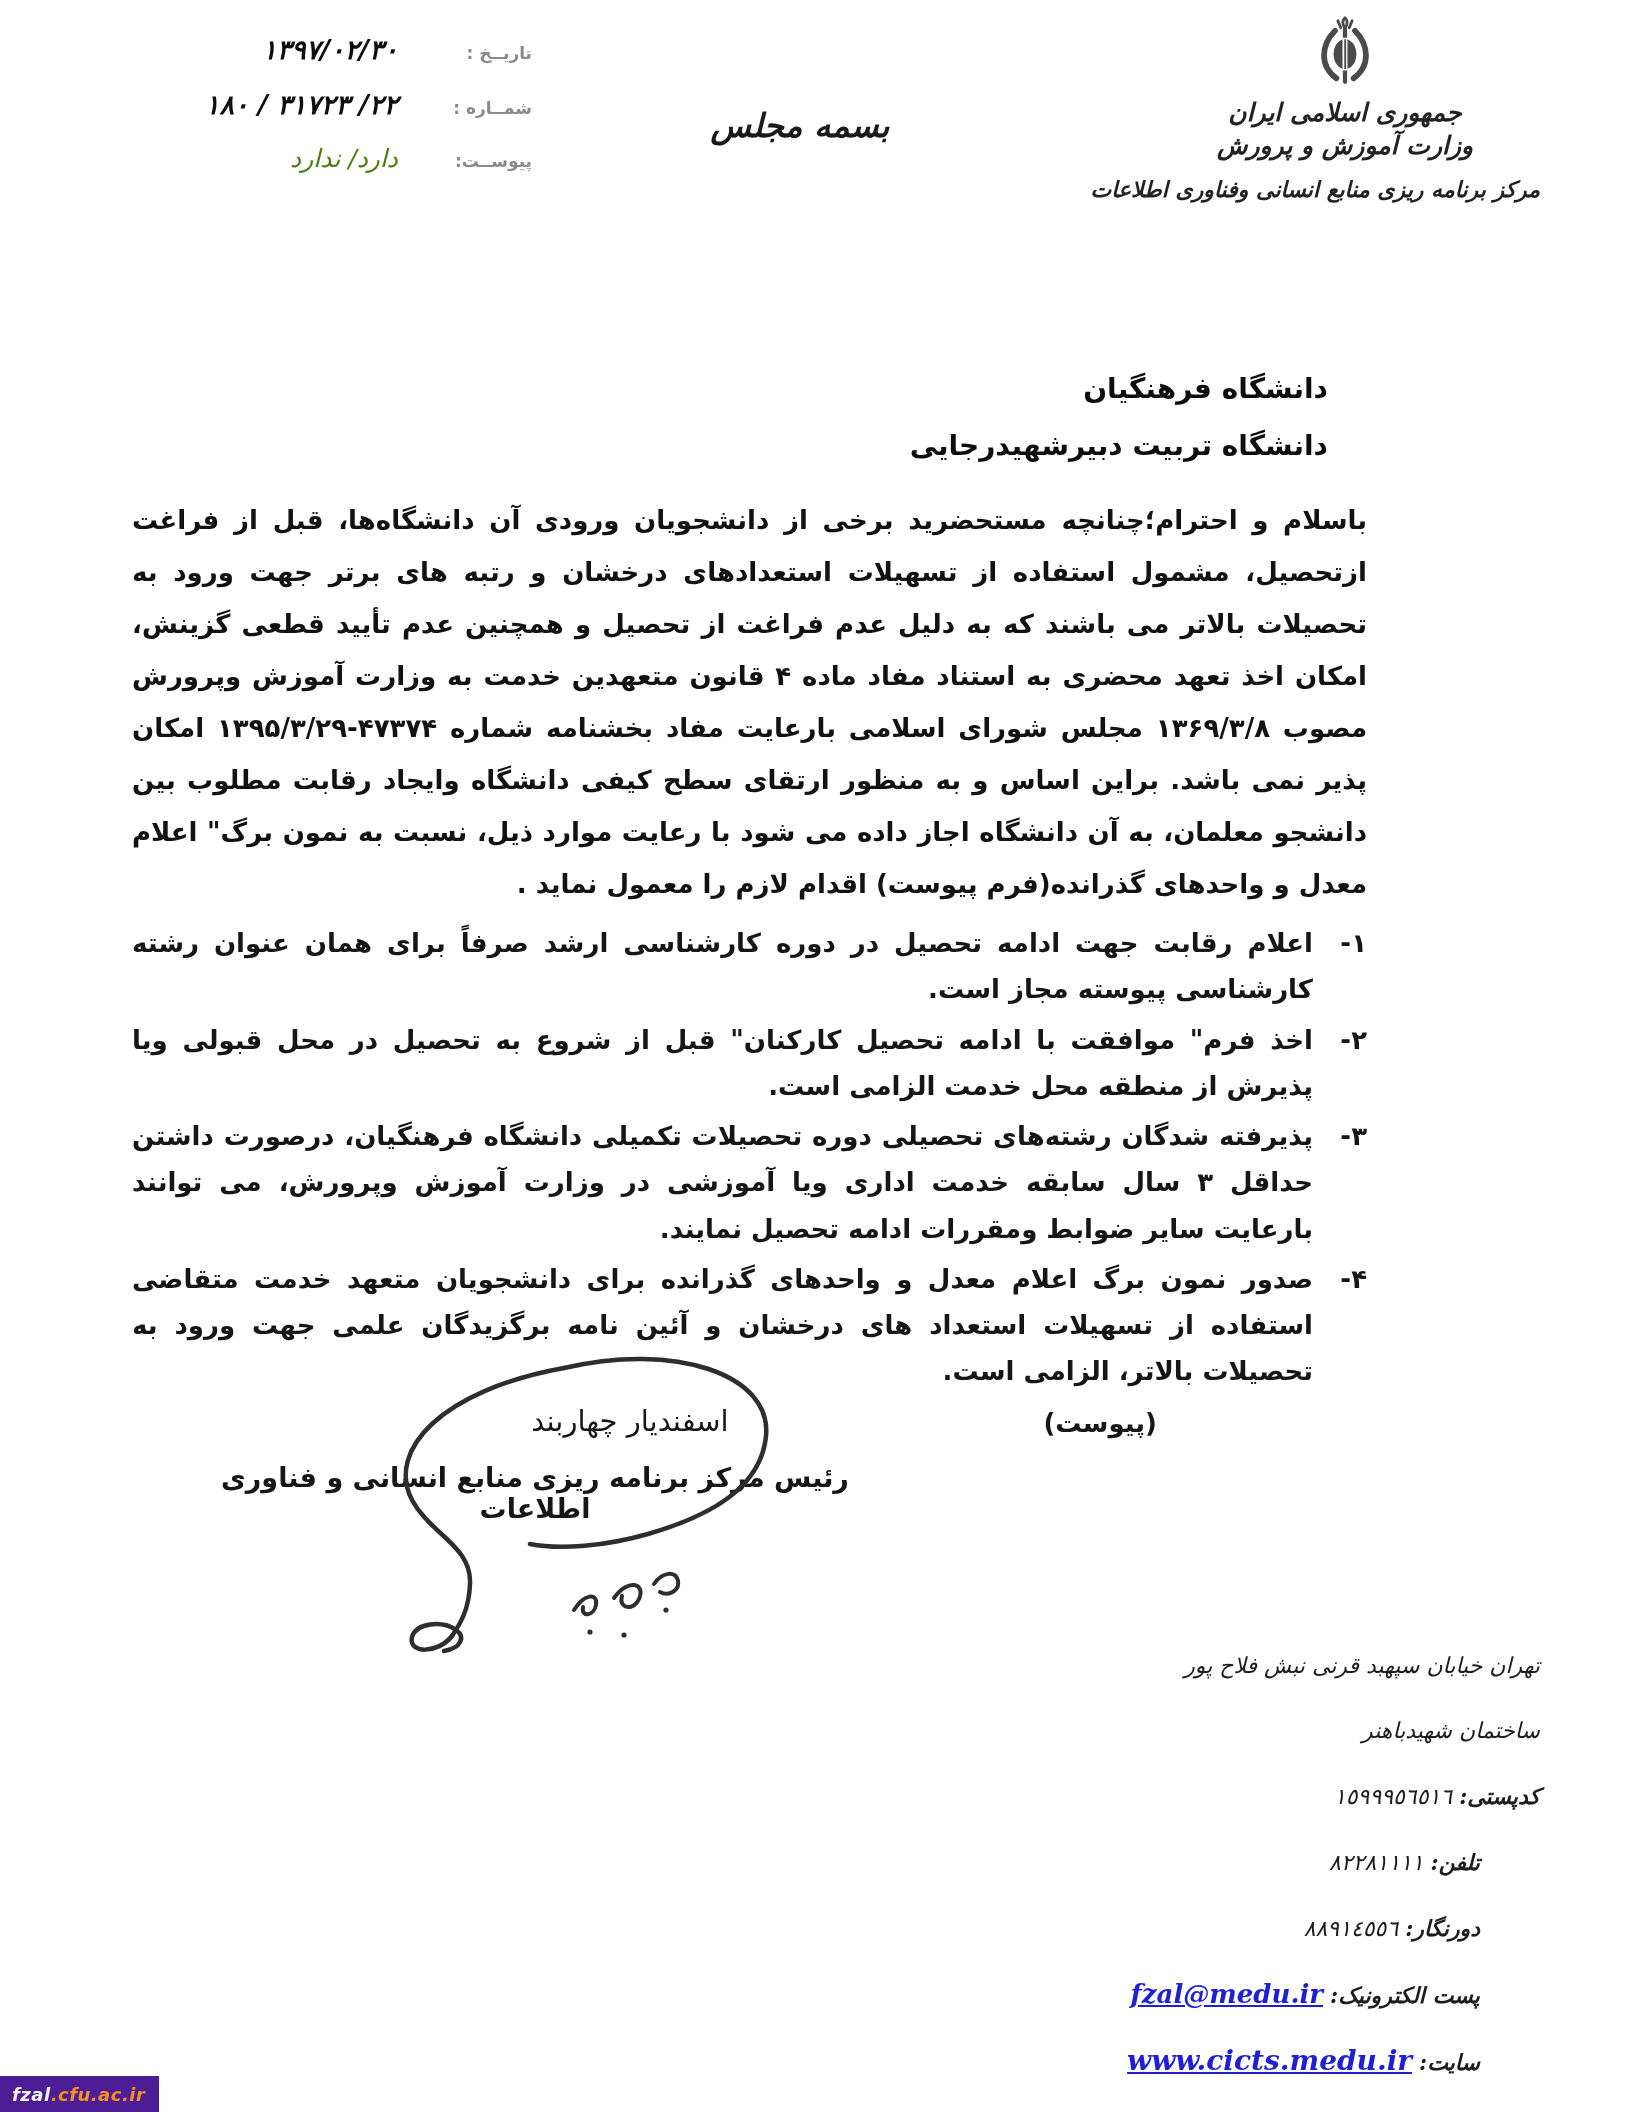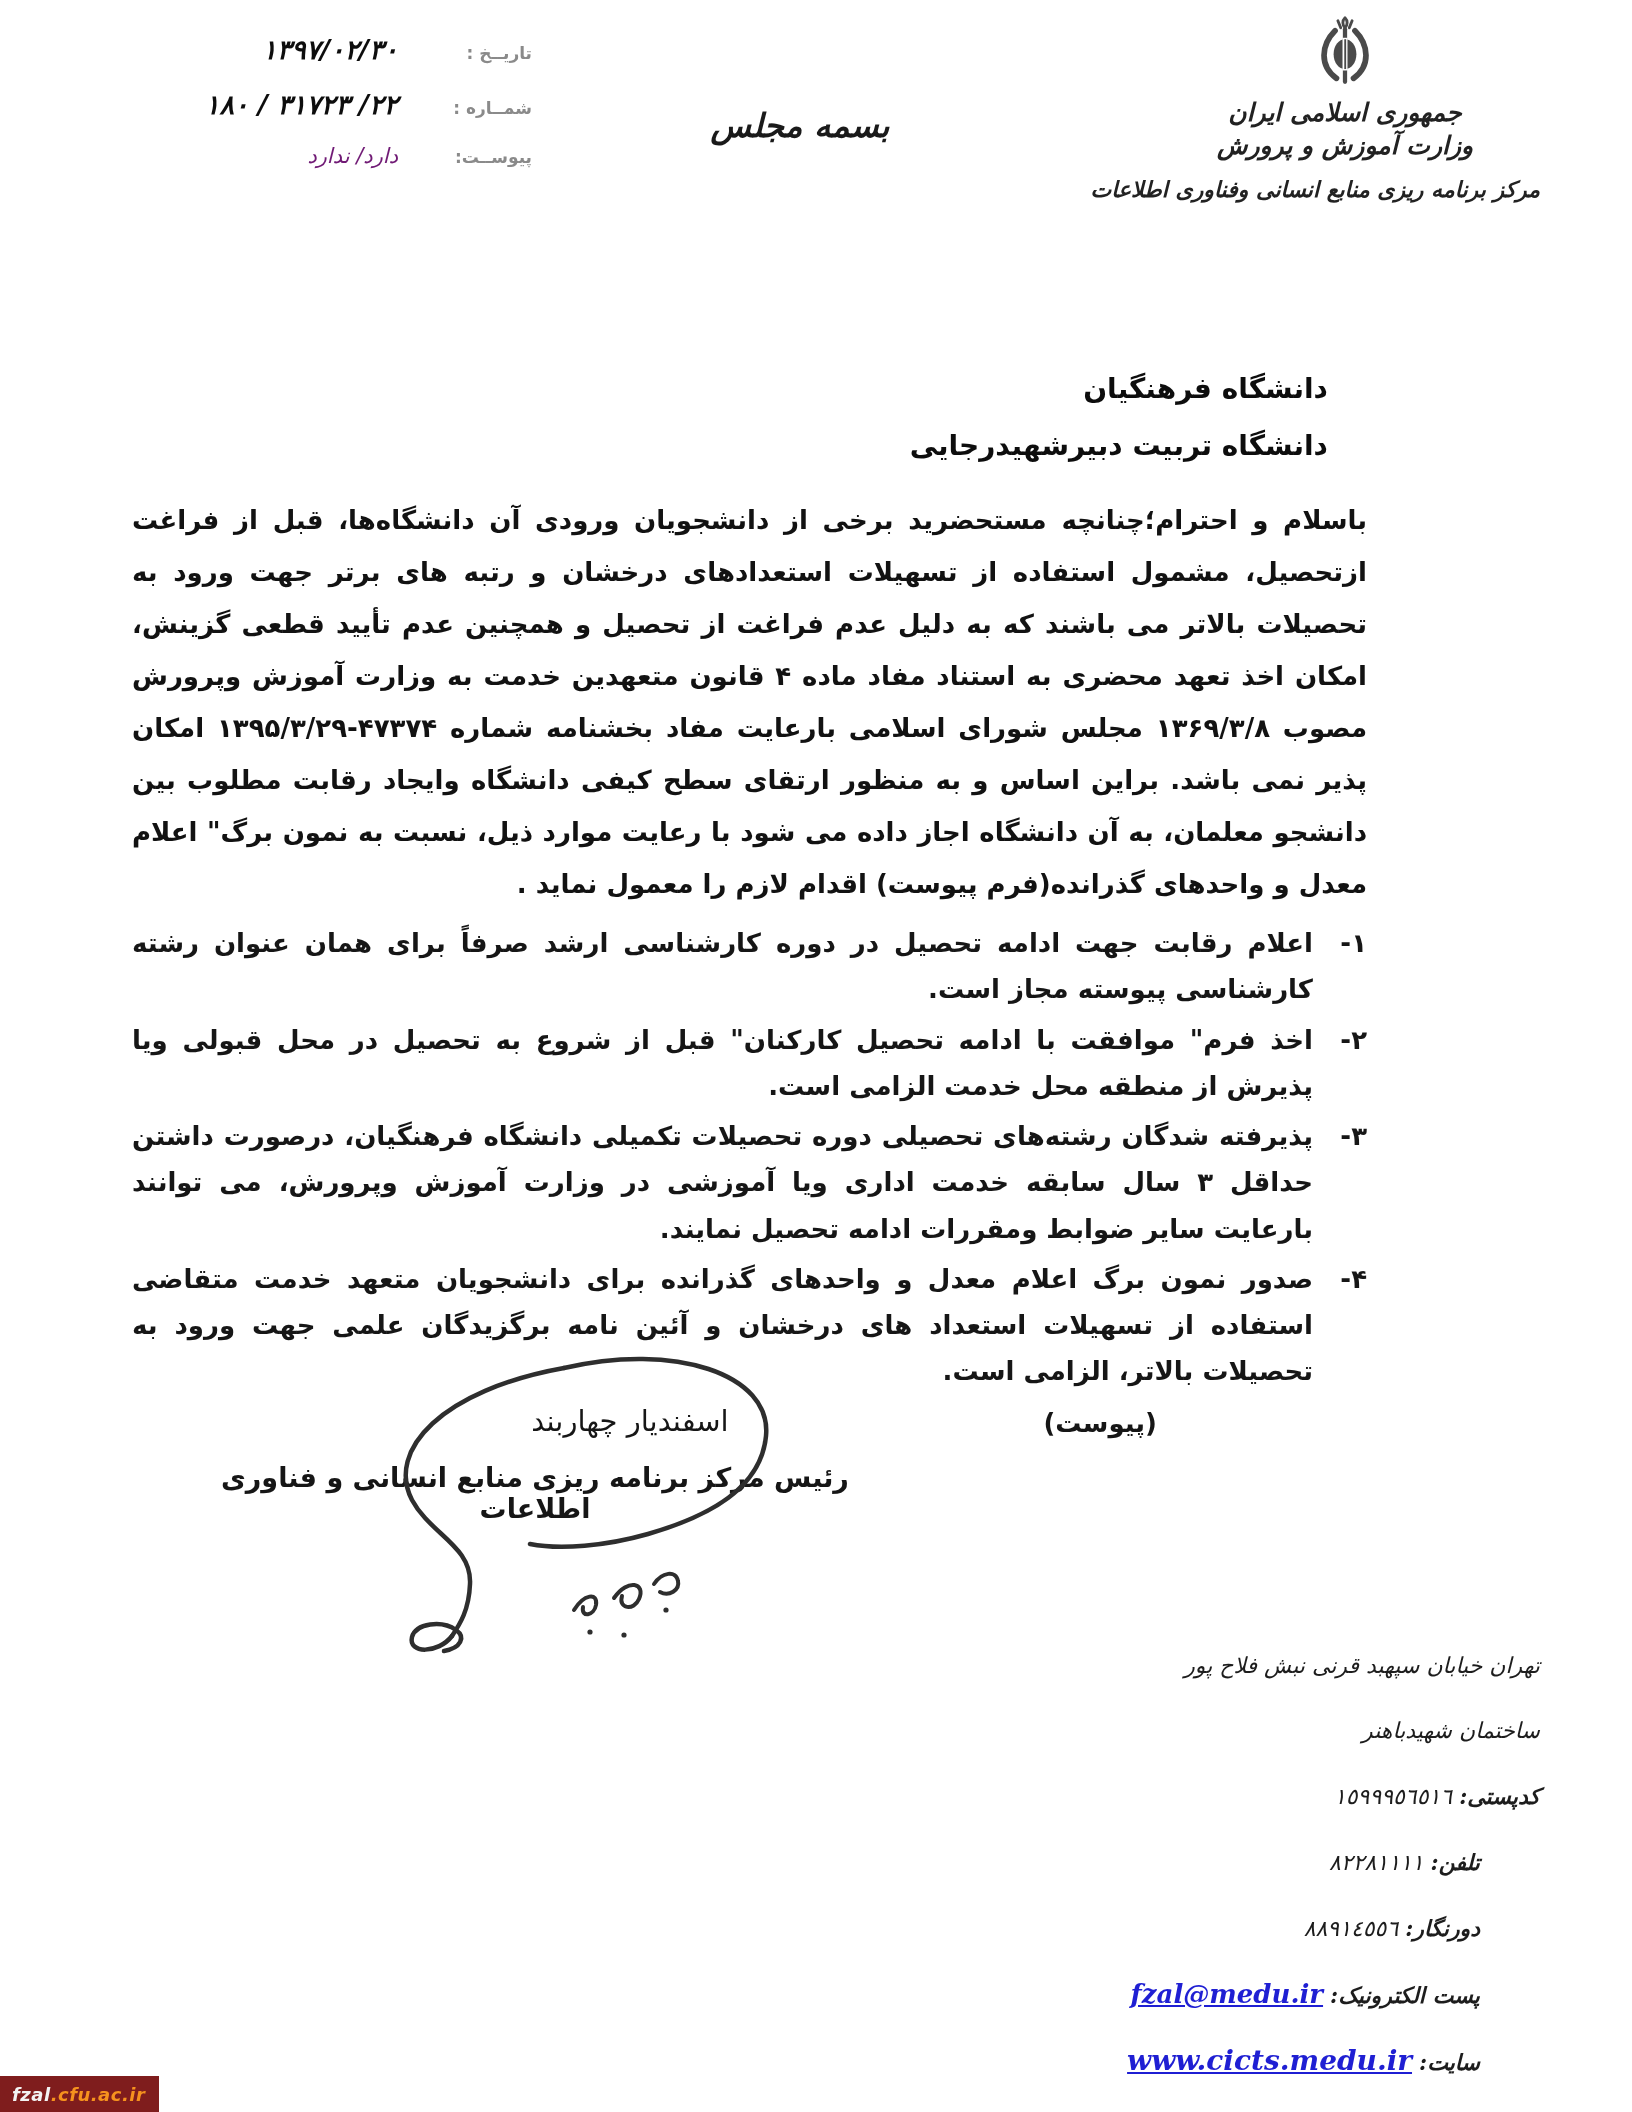--- a/index.html
+++ b/index.html
@@ -6,21 +6,21 @@
   .page{
     position:relative;width:1632px;height:2112px;background:#ffffff;
     font-family:"DejaVu Sans",sans-serif;color:#161616;overflow:hidden;
     direction:rtl;
   }
   
   .meta{position:absolute;top:34px;left:130px;width:402px;direction:rtl;}
   .meta-row{display:flex;align-items:baseline;gap:30px;margin-bottom:24px;}
   .meta-label{color:#8a8a8a;font-weight:bold;font-size:17px;white-space:nowrap;min-width:104px;text-align:right;}
   .meta-value{font-weight:bold;font-size:27px;color:#0d0d0d;direction:ltr;unicode-bidi:isolate;font-style:italic;}
-  .meta-value.light{font-weight:normal;font-size:21px;color:#701a75;direction:rtl;}
+  .meta-value.light{font-weight:normal;font-size:25px;color:#4d7c0f;direction:rtl;}
   
   .besmeh{position:absolute;top:106px;left:640px;width:320px;text-align:center;
     font-family:"DejaVu Serif",serif;font-style:italic;font-weight:bold;font-size:33px;color:#1a1a1a;}
   
   .letterhead{position:absolute;top:12px;left:1150px;width:390px;text-align:center;}
   .emblem{display:block;margin:0 auto 4px auto;}
   .gov-line{font-family:"DejaVu Serif",serif;font-style:italic;font-weight:bold;font-size:25px;line-height:1.32;color:#222;}
   .center-line{font-family:"DejaVu Serif",serif;font-style:italic;font-weight:bold;font-size:22px;color:#222;
     margin-top:14px;white-space:nowrap;}
   
@@ -41,21 +41,21 @@
   
   .footer{position:absolute;top:1652px;right:92px;width:480px;direction:rtl;text-align:right;
     font-family:"DejaVu Serif",serif;font-style:italic;color:#1d1d1d;}
   .f-line{font-size:22px;line-height:28px;margin-bottom:37px;white-space:nowrap;}
   .f-line.shift{padding-left:0;padding-right:60px;}
   .f-label{font-weight:bold;}
   .f-link{color:#1f1fd3;font-weight:bold;font-style:italic;text-decoration:underline;
     direction:ltr;unicode-bidi:isolate;display:inline-block;font-size:26px;font-family:"DejaVu Serif",serif;}
   .f-site .f-link{font-size:28px;}
   
-  .watermark{position:absolute;left:0;top:2076px;height:36px;background:#7f1d1d;
+  .watermark{position:absolute;left:0;top:2076px;height:36px;background:#4c1d95;
     display:flex;align-items:center;padding:0 14px 0 12px;direction:ltr;
     font-style:italic;font-weight:bold;font-size:18px;letter-spacing:0.5px;}
   .wm-1{color:#f3f3f3;}
   .wm-2{color:#f6921e;}
 </style>
 </head>
 <body>
 
 <div class="page">
 

